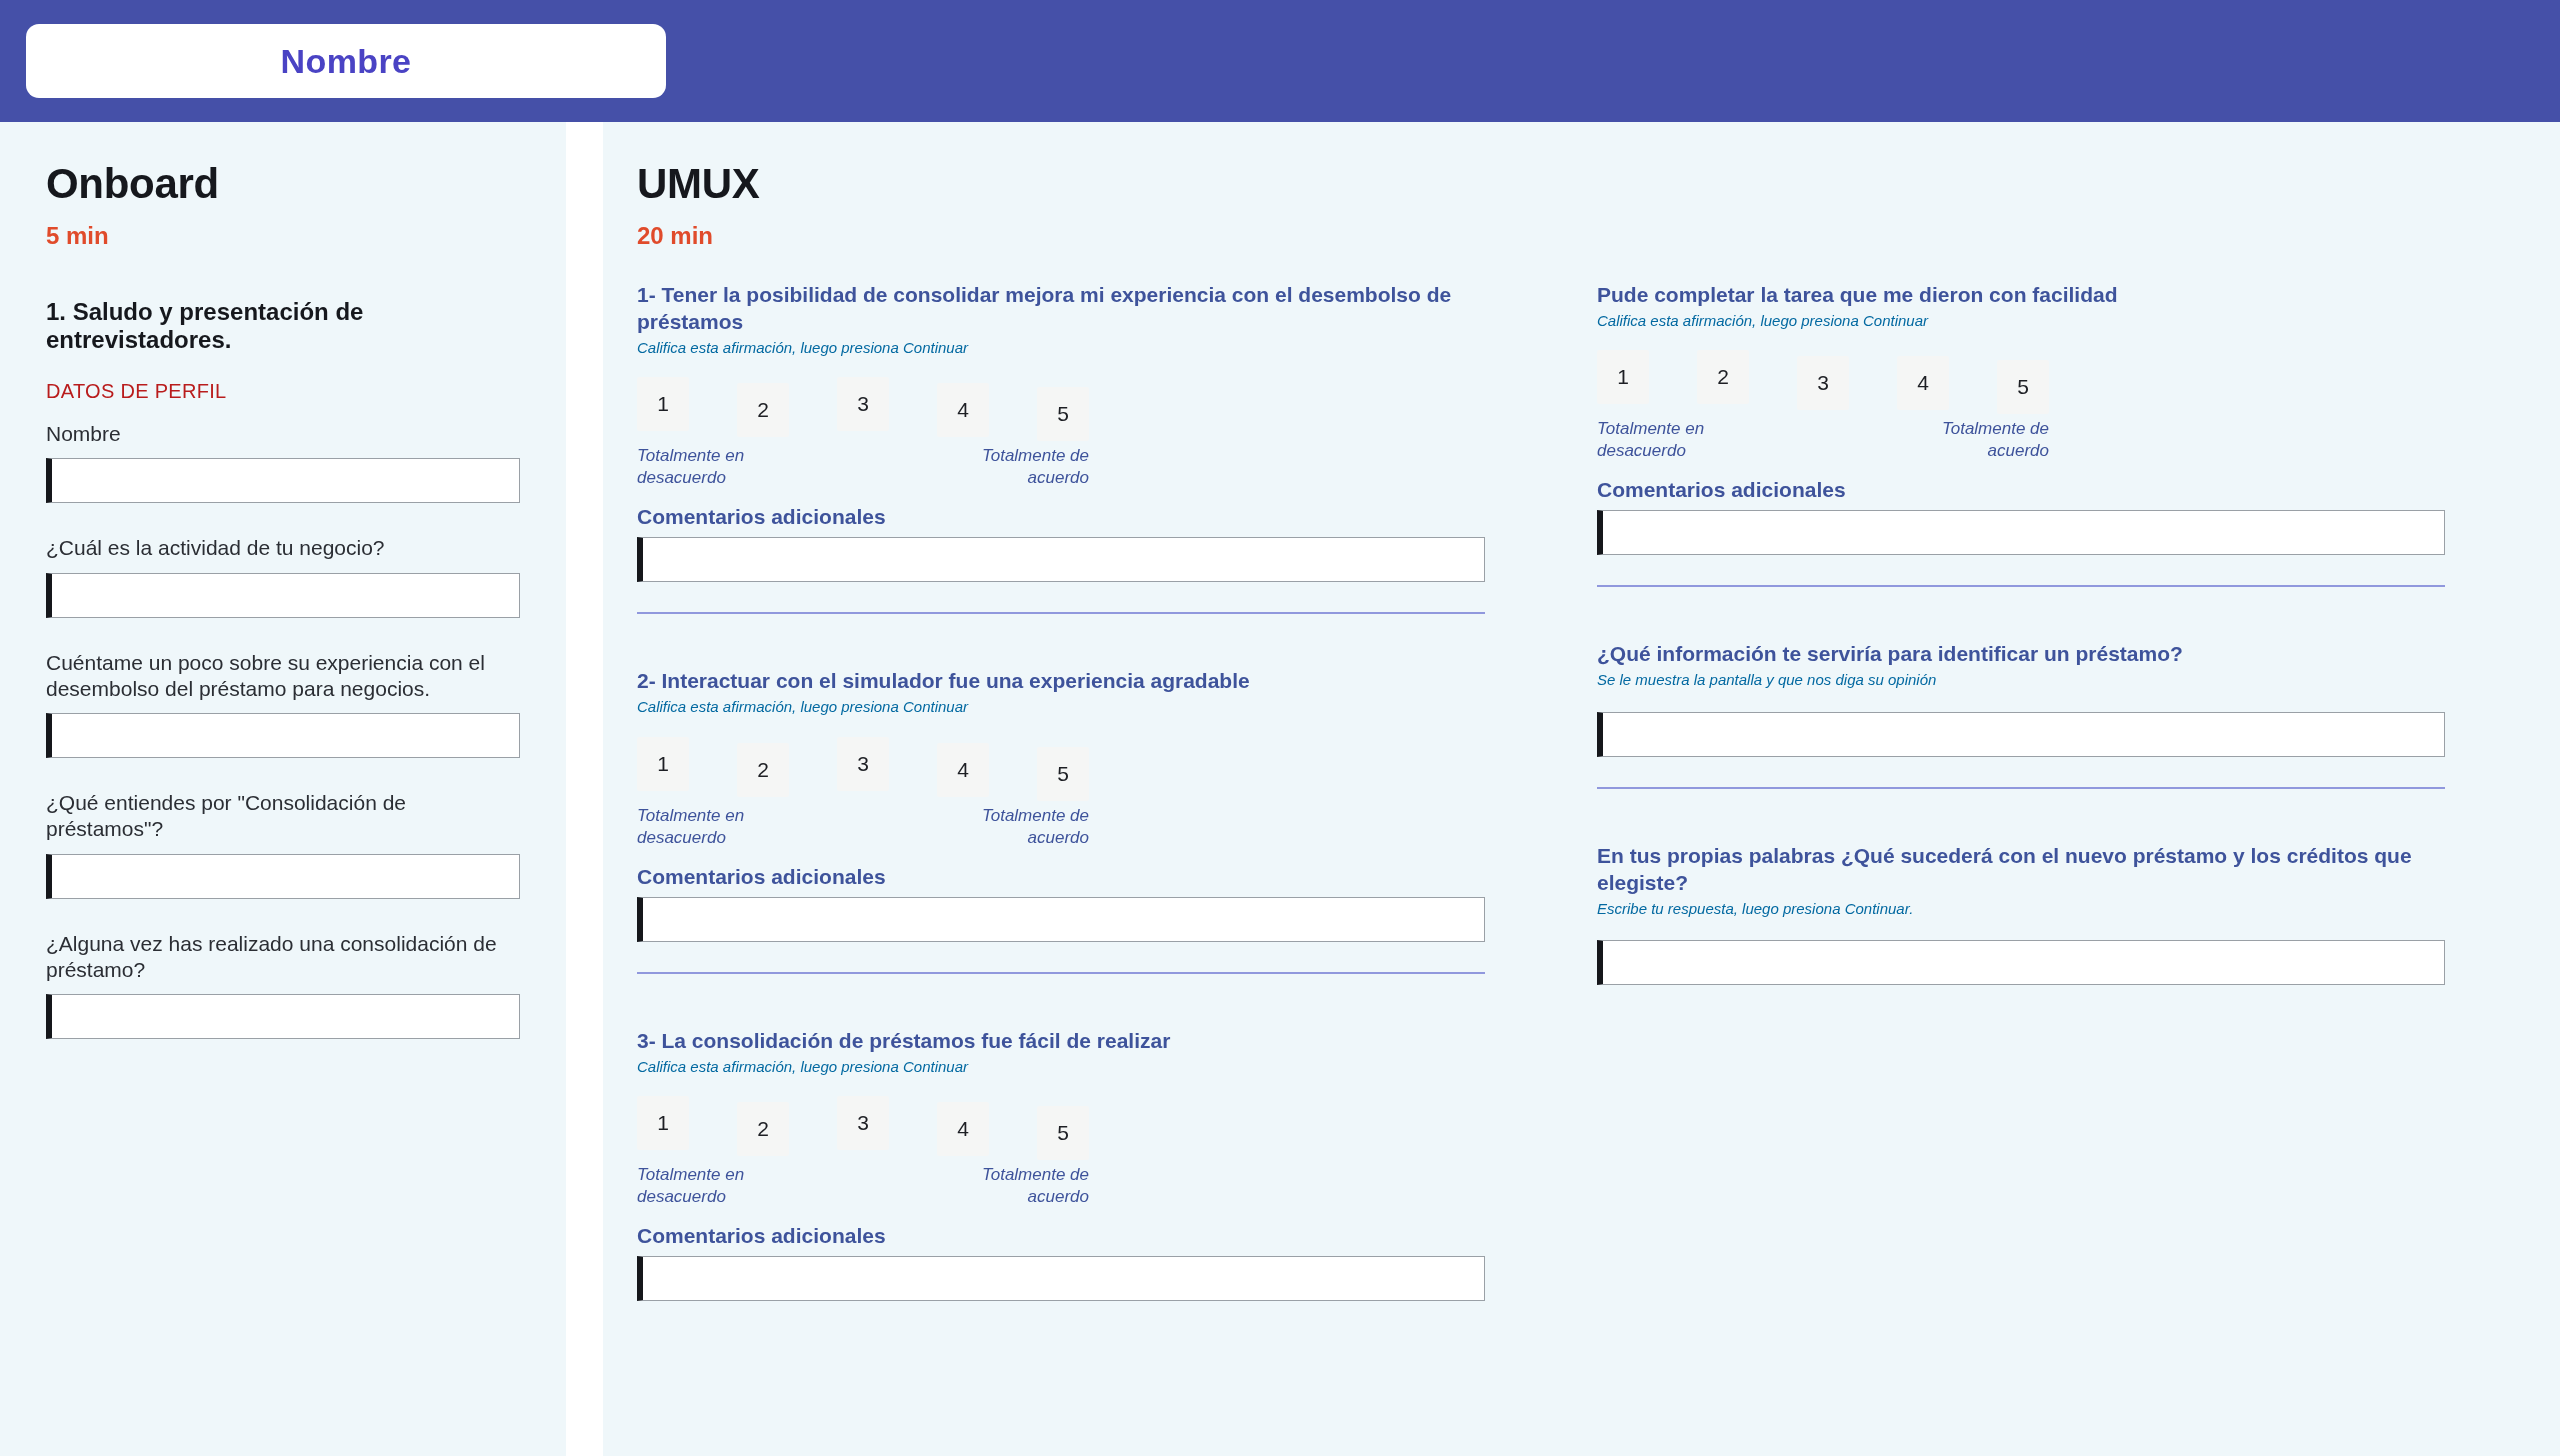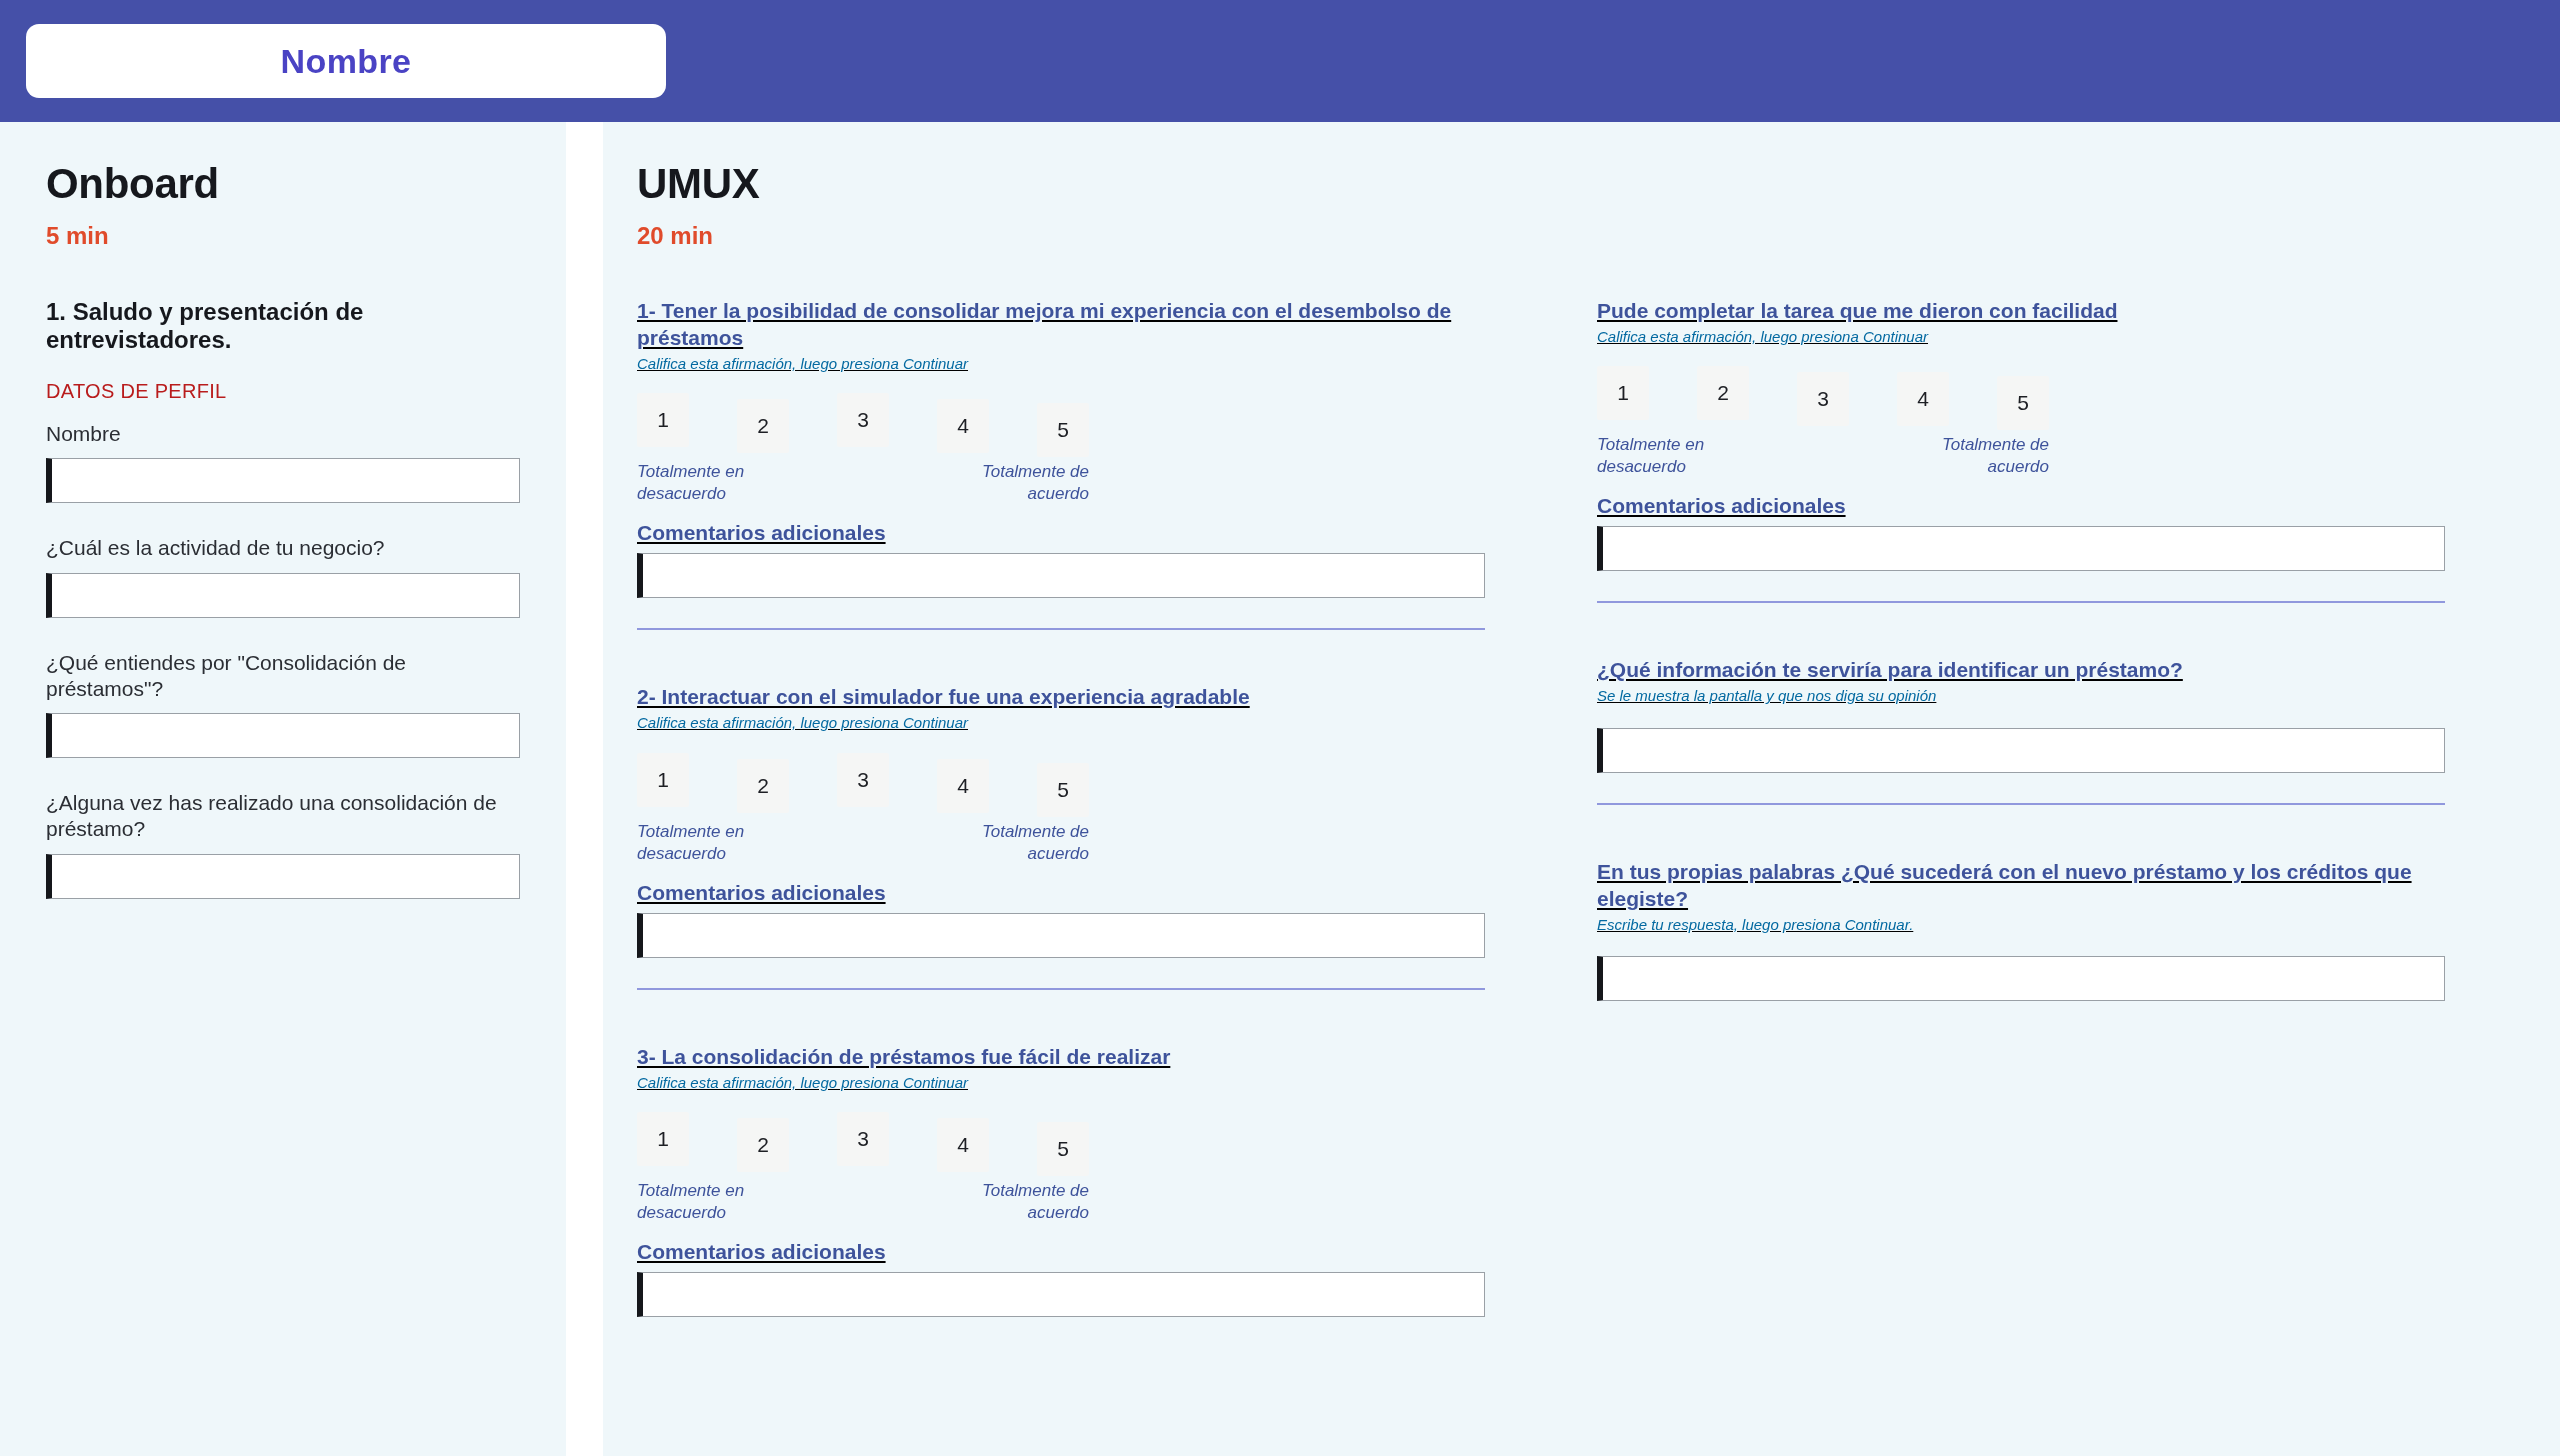--- a/index.html
+++ b/index.html
@@ -110,22 +110,21 @@
     padding-left: 34px;
   }
 
   .columns {
     position: absolute;
     left: 0; top: 160px;
     width: 1957px;
   }
   .col {
     position: absolute;
-    top: 16px;
-    text-decoration: underline;
+    top: 0;
   }
   .col-mid { left: 34px;  width: 848px; }
   .col-right { left: 994px; width: 848px; }
 
   
   .qblock { position: relative; }
   .q-title {
     font-size: 21px;
     font-weight: 700;
     color: #3e539b;
@@ -207,20 +206,24 @@
     <div id="sidebar-fields">
         <div class="field">
           <div class="field-label">Nombre</div>
           <input type="text" class="text-input" style="">
         </div>
         <div class="field">
           <div class="field-label">¿Cuál es la actividad de tu negocio?</div>
           <input type="text" class="text-input" style="">
         </div>
         <div class="field">
+          <div class="field-label">Cuéntame un poco sobre su experiencia con el desembolso del préstamo para negocios.</div>
+          <input type="text" class="text-input" style="">
+        </div>
+        <div class="field">
           <div class="field-label">¿Qué entiendes por "Consolidación de préstamos"?</div>
           <input type="text" class="text-input" style="">
         </div>
         <div class="field">
           <div class="field-label">¿Alguna vez has realizado una consolidación de préstamo?</div>
           <input type="text" class="text-input" style="">
         </div>
       </div>
   </div>
 

